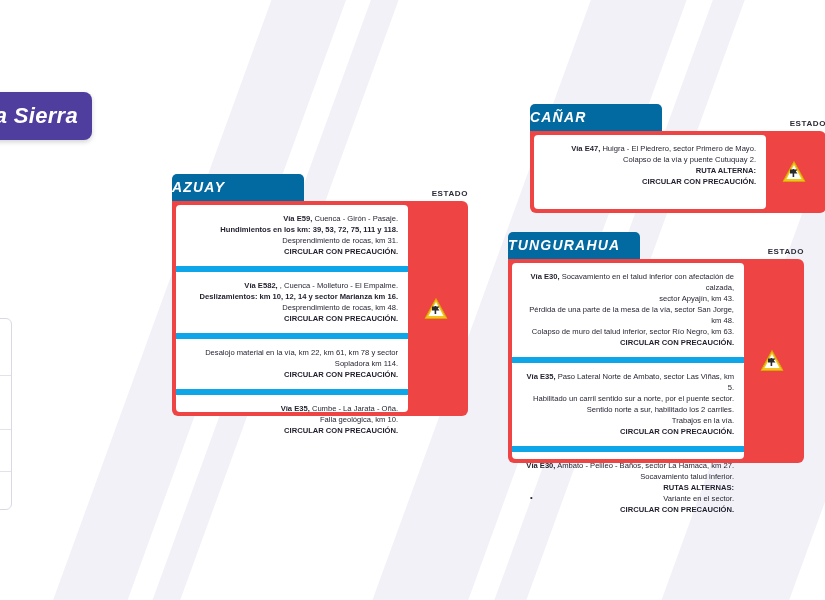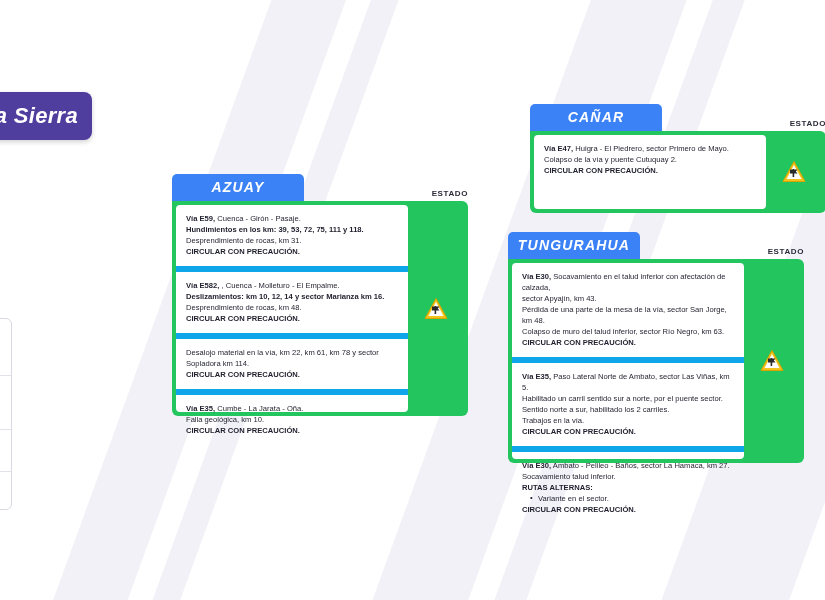--- a/index.html
+++ b/index.html
@@ -87,45 +87,45 @@
   
   .province {
     position: absolute;
   }
   .prov-header {
     display: flex;
     align-items: flex-end;
     justify-content: space-between;
   }
   .prov-pill {
-    background: #3b82f6;
+    background: #0369a1;
     color: #ffffff;
     font-size: 14px;
     font-weight: bold;
     font-style: italic;
     letter-spacing: 1.2px;
-    text-align: center;
     padding: 5px 0 6px 0;
     border-radius: 5px 5px 0 0;
   }
   .estado-label {
     font-size: 8px;
     font-weight: bold;
     color: #2b2b3a;
     letter-spacing: 0.6px;
     padding-bottom: 3px;
     margin-top: 9px;
   }
 
   .prov-body {
-    background: #22c55e;
+    background: #ef4444;
     border-radius: 0 6px 6px 6px;
     display: flex;
     padding: 4px;
     box-sizing: border-box;
+    text-align: right;
   }
   .items-col {
     background: #ffffff;
     border-radius: 4px;
     flex: 1 1 auto;
     padding: 0;
     box-sizing: border-box;
   }
   .status-col {
     width: 56px;
@@ -257,20 +257,21 @@
       <div class="prov-pill" style="width:132px;">CAÑAR</div>
       <div class="estado-label">ESTADO</div>
     </div>
     <div class="prov-body" style="height:82px;">
       <div class="items-col">
         <div class="item">
           <p>
             <span class="via">Vía E47,</span><span> Huigra - El Piedrero, sector Primero de Mayo.</span>
           </p>
           <p>Colapso de la vía y puente Cutuquay 2.</p>
+          <p class="bold">RUTA ALTERNA:</p>
           <p class="warn">CIRCULAR CON PRECAUCIÓN.</p>
         </div>
       </div>
       <div class="status-col">
         <div class="sign">
           <svg width="24" height="24" viewBox="0 0 24 24">
             <polygon points="12,1.5 23,21.5 1,21.5" fill="#f2c31c" stroke="#d9a400" stroke-width="1"></polygon>
             <polygon points="12,5 19.5,19 4.5,19" fill="#ffffff"></polygon>
             <rect x="10.6" y="9" width="1.6" height="8" fill="#2b2b2b"></rect>
             <path d="M8 9.5 L15.5 9.5 L13.8 11.6 L15.5 13.6 L8 13.6 Z" fill="#2b2b2b"></path>

